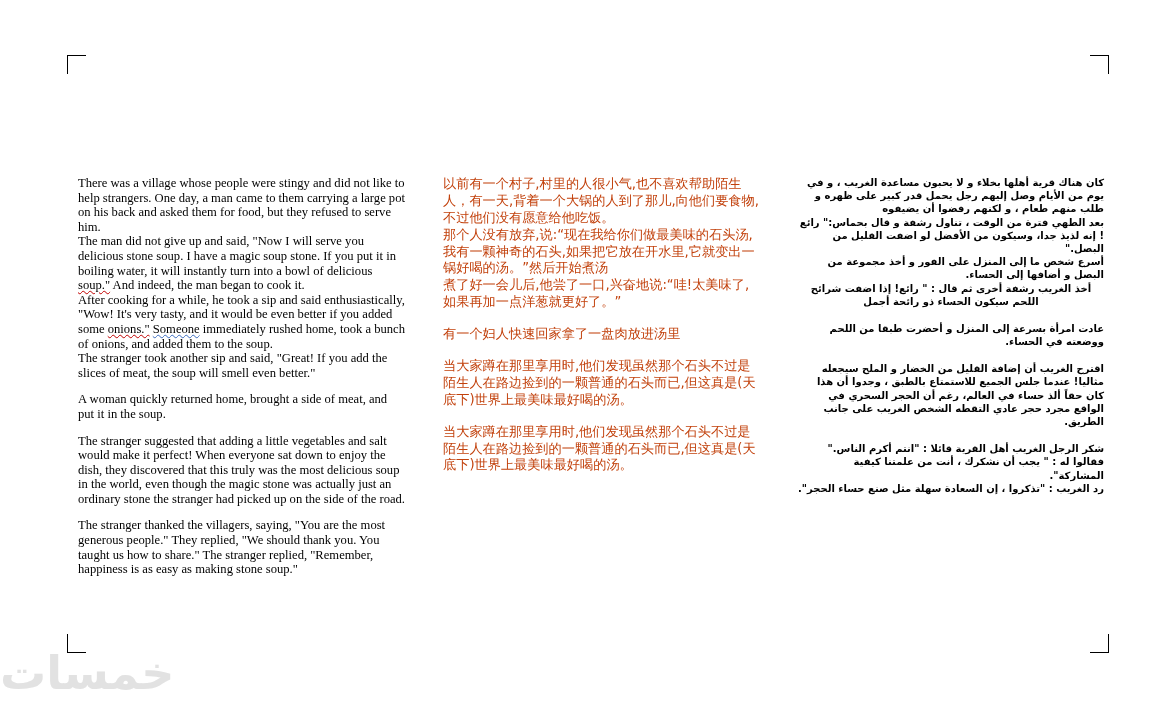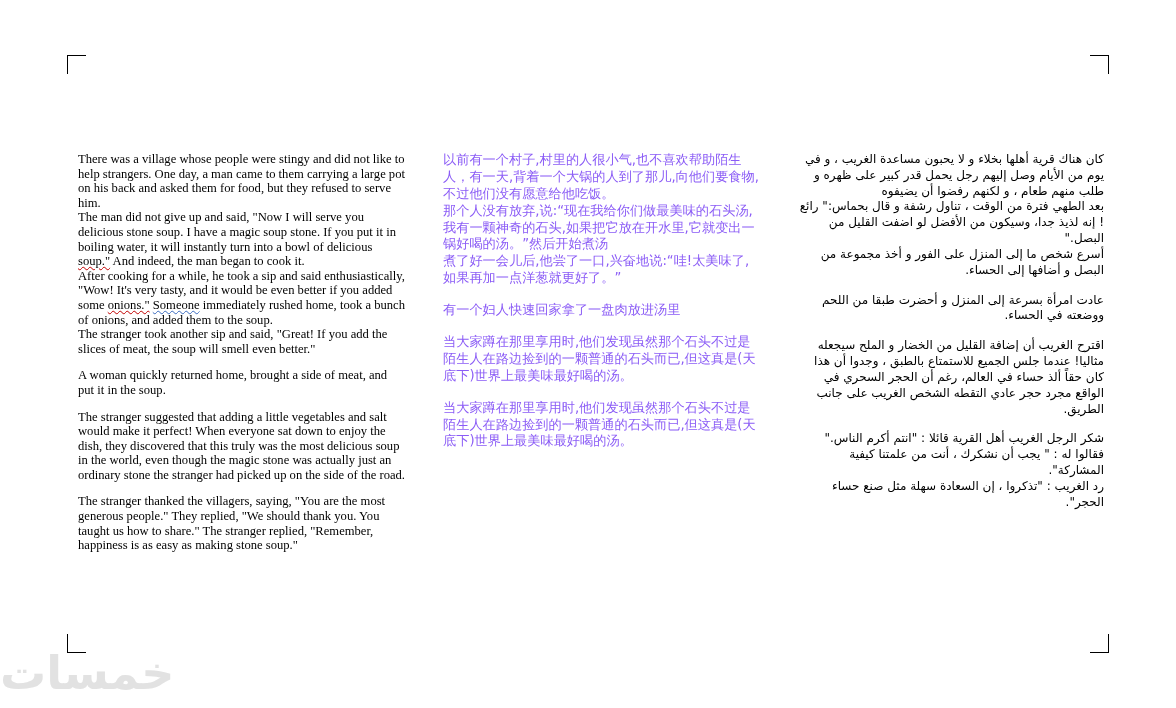--- a/index.html
+++ b/index.html
@@ -38,20 +38,21 @@
     top: 152px;
     left: 78px;
     width: 1026px;
     display: flex;
     justify-content: space-between;
     align-items: flex-start;
   }
 
   .col {
     box-sizing: border-box;
+    margin-top: 24px;
   }
 
   .col-en {
     width: 328px;
     font-family: "Liberation Serif", serif;
     font-size: 12.6px;
     line-height: 1.16;
     color: #000;
     text-align: left;
   }
@@ -61,39 +62,40 @@
   .col-en p.gap {
     margin-top: 12px;
   }
 
   .col-zh {
     width: 316px;
     margin-left: 14px;
     font-family: "DejaVu Sans", sans-serif;
     font-size: 13.2px;
     line-height: 1.28;
-    color: #8b5cf6;
+    color: #c2410c;
     text-align: left;
   }
   .col-zh p {
     margin: 0;
   }
   .col-zh p.gap {
     margin-top: 15px;
   }
 
   .col-ar {
     width: 306px;
     margin-left: 16px;
     direction: rtl;
     text-align: right;
     font-family: "DejaVu Sans", sans-serif;
-    font-size: 12px;
+    font-size: 10px;
     line-height: 1.32;
     color: #000;
+    font-weight: bold;
   }
   .col-ar p {
     margin: 0;
   }
   .col-ar p.gap {
     margin-top: 14px;
   }
   .col-ar p.center {
     text-align: center;
   }
@@ -155,20 +157,21 @@
       <p>煮了好一会儿后,他尝了一口,兴奋地说:“哇!太美味了,如果再加一点洋葱就更好了。”</p>
       <p class="gap">有一个妇人快速回家拿了一盘肉放进汤里</p>
       <p class="gap">当大家蹲在那里享用时,他们发现虽然那个石头不过是陌生人在路边捡到的一颗普通的石头而已,但这真是(天底下)世界上最美味最好喝的汤。</p>
       <p class="gap">当大家蹲在那里享用时,他们发现虽然那个石头不过是陌生人在路边捡到的一颗普通的石头而已,但这真是(天底下)世界上最美味最好喝的汤。</p>
     </div>
 
     <div class="col col-ar">
       <p>كان هناك قرية أهلها بخلاء و لا يحبون مساعدة الغريب ، و في يوم من الأيام وصل إليهم رجل يحمل قدر كبير على ظهره و طلب منهم طعام ، و لكنهم رفضوا أن يضيفوه</p>
       <p>بعد الطهي فترة من الوقت ، تناول رشفة و قال بحماس:" رائع ! إنه لذيذ جدا، وسيكون من الأفضل لو اضفت القليل من البصل."</p>
       <p>أسرع شخص ما إلى المنزل على الفور و أخذ مجموعة من البصل و أضافها إلى الحساء.</p>
+      <p class="center">أخذ الغريب رشفة أخرى ثم قال : " رائع! إذا اضفت شرائح اللحم سيكون الحساء ذو رائحة أجمل</p>
       <p class="gap">عادت امرأة بسرعة إلى المنزل و أحضرت طبقا من اللحم ووضعته في الحساء.</p>
       <p class="gap">اقترح الغريب أن إضافة القليل من الخضار و الملح سيجعله مثاليا! عندما جلس الجميع للاستمتاع بالطبق ، وجدوا أن هذا كان حقاً ألذ حساء في العالم، رغم أن الحجر السحري في الواقع مجرد حجر عادي التقطه الشخص الغريب على جانب الطريق.</p>
       <p class="gap">شكر الرجل الغريب أهل القرية قائلا : "انتم أكرم الناس." فقالوا له : " يجب أن نشكرك ، أنت من علمتنا كيفية المشاركة".</p>
       <p>رد الغريب : "تذكروا ، إن السعادة سهلة مثل صنع حساء الحجر".</p>
     </div>
 
   </div>
 
   <div class="watermark">خمسات</div>
 

